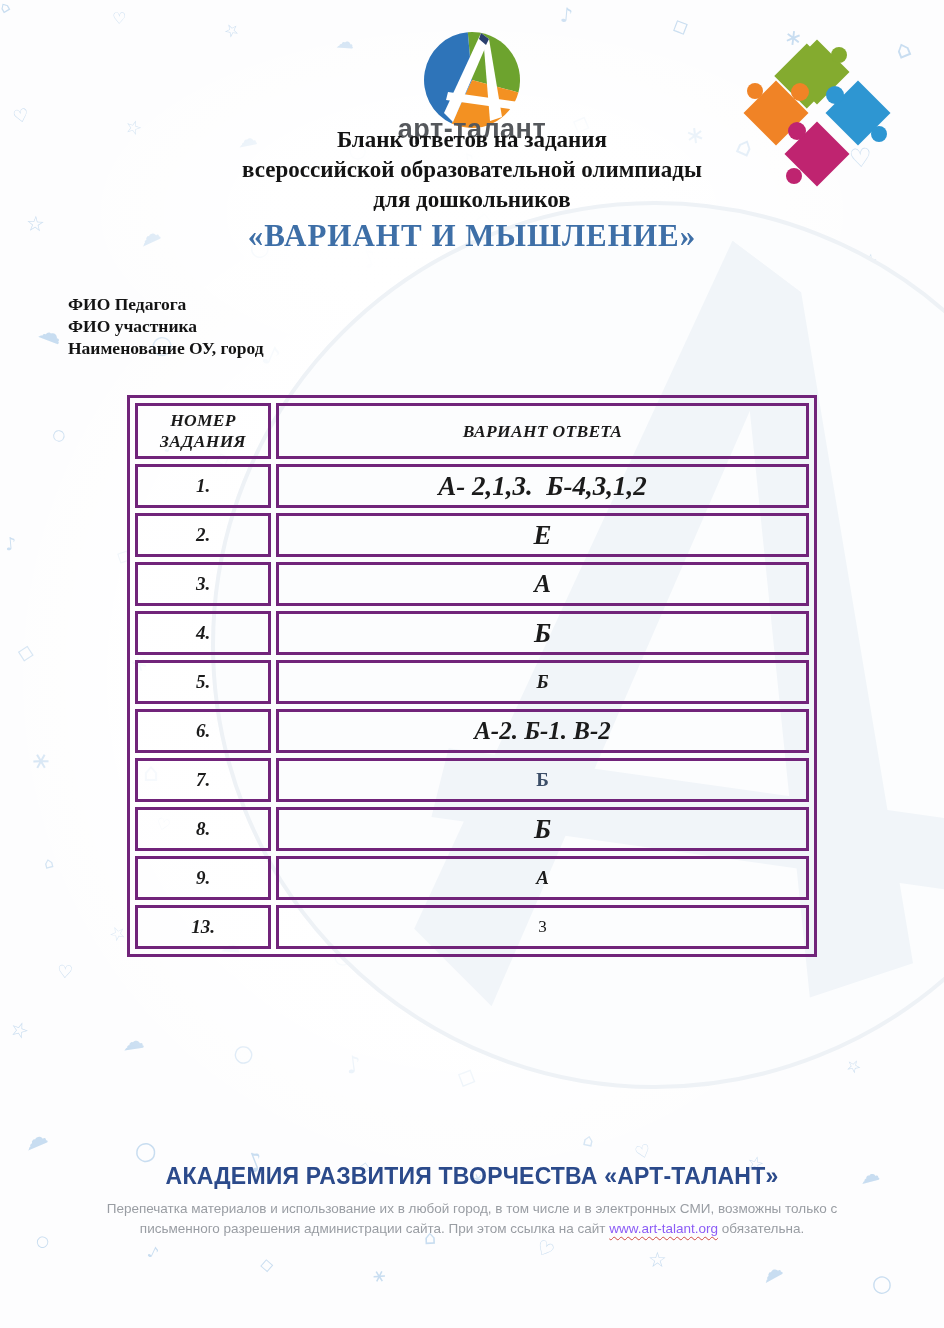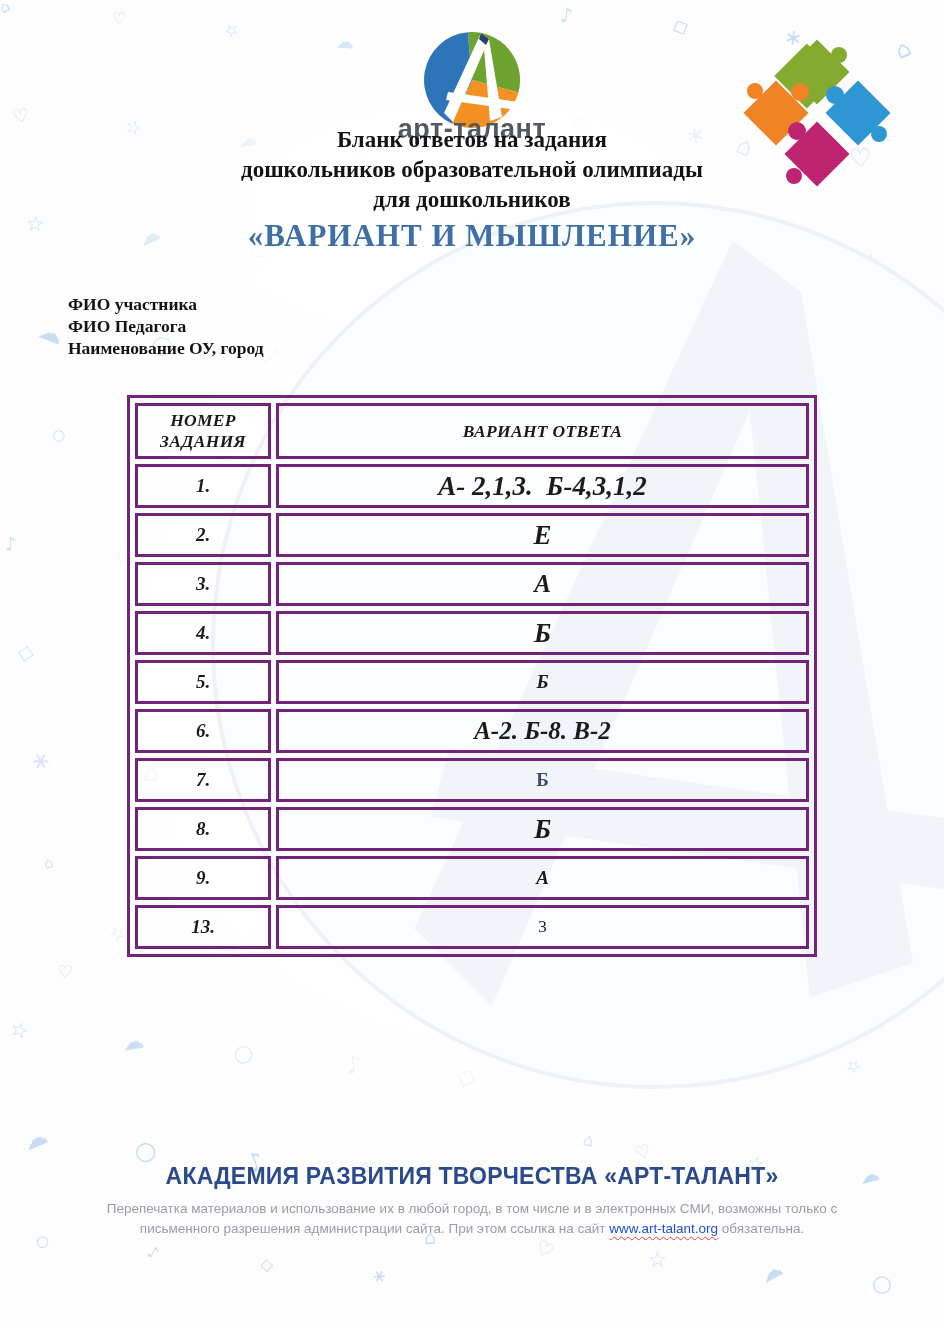--- a/index.html
+++ b/index.html
@@ -64,21 +64,21 @@
     margin-top:206px;
     font-family:"Liberation Sans",sans-serif;font-weight:bold;
     font-size:23px;letter-spacing:0.2px;color:#2b4a8b;
   }
   .copyright{
     margin-top:9px;
     font-family:"Liberation Sans",sans-serif;
     font-size:13.5px;line-height:20px;color:#999da3;
   }
   .site-link{
-    color:#1d4ed8;cursor:pointer;
+    color:#8b5cf6;cursor:pointer;
     text-decoration:underline wavy #cf4b41 1px;
     text-underline-offset:3px;
   }
 </style>
 </head>
 <body>
 
 <div class="page">
 
   <div class="doodle-layer">
@@ -220,21 +220,21 @@
       <polygon points="59,3 67,9 31,92 22,83" fill="#ffffff"></polygon>
       <polygon points="61,6 67,9 80,87 68,91" fill="#ffffff"></polygon>
       <polygon points="26,62 97,72 95,80 24,70" fill="#ffffff"></polygon>
       <polygon points="59,3 67,9 64,15 57,9" fill="#2a3f6e"></polygon>
     </svg>
 
     <div class="brand">арт-талант</div>
 
     <div class="title-block">
       <div class="title-line">Бланк ответов на задания</div>
-      <div class="title-line">дошкольников образовательной олимпиады</div>
+      <div class="title-line">всероссийской образовательной олимпиады</div>
       <div class="title-line">для дошкольников</div>
       <div class="olympiad">«ВАРИАНТ И МЫШЛЕНИЕ»</div>
     </div>
 
     <svg class="puzzle" width="150" height="155" viewBox="0 0 150 155" aria-hidden="true">
       <rect x="42.5" y="1.5" width="46" height="46" transform="rotate(45 65.5 24.5) translate(9 10)" fill="#84ab2f"></rect>
       <g>
         <rect x="52" y="11" width="46" height="46" transform="rotate(45 75 34)" fill="#84ab2f"></rect>
         <rect x="11" y="52" width="46" height="46" transform="rotate(45 34 75)" fill="#f08326"></rect>
         <rect x="93" y="52" width="46" height="46" transform="rotate(45 116 75)" fill="#2e96d2"></rect>
@@ -243,22 +243,22 @@
         <circle cx="13" cy="53" r="8" fill="#f08326"></circle>
         <circle cx="137" cy="96" r="8" fill="#2e96d2"></circle>
         <circle cx="52" cy="138" r="8" fill="#bf2470"></circle>
         <circle cx="58" cy="54" r="9" fill="#f08326"></circle>
         <circle cx="93" cy="57" r="9" fill="#2e96d2"></circle>
         <circle cx="55" cy="93" r="9" fill="#bf2470"></circle>
       </g>
     </svg>
 
     <div class="fio">
+      <div>ФИО Педагога</div>
       <div>ФИО участника</div>
-      <div>ФИО Педагога</div>
       <div>Наименование ОУ, город</div>
     </div>
 
     <table class="answers">
       <thead>
         <tr>
           <th class="col-num">НОМЕР ЗАДАНИЯ</th>
           <th>ВАРИАНТ ОТВЕТА</th>
         </tr>
       </thead>
@@ -278,21 +278,21 @@
         <tr>
           <td class="num">4.</td>
           <td class="ans ans-xl">Б</td>
         </tr>
         <tr>
           <td class="num">5.</td>
           <td class="ans ans-md">Б</td>
         </tr>
         <tr>
           <td class="num">6.</td>
-          <td class="ans ans-lg">А-2. Б-8. В-2</td>
+          <td class="ans ans-lg">А-2. Б-1. В-2</td>
         </tr>
         <tr>
           <td class="num">7.</td>
           <td class="ans ans-blue">Б</td>
         </tr>
         <tr>
           <td class="num">8.</td>
           <td class="ans ans-xl">Б</td>
         </tr>
         <tr>

